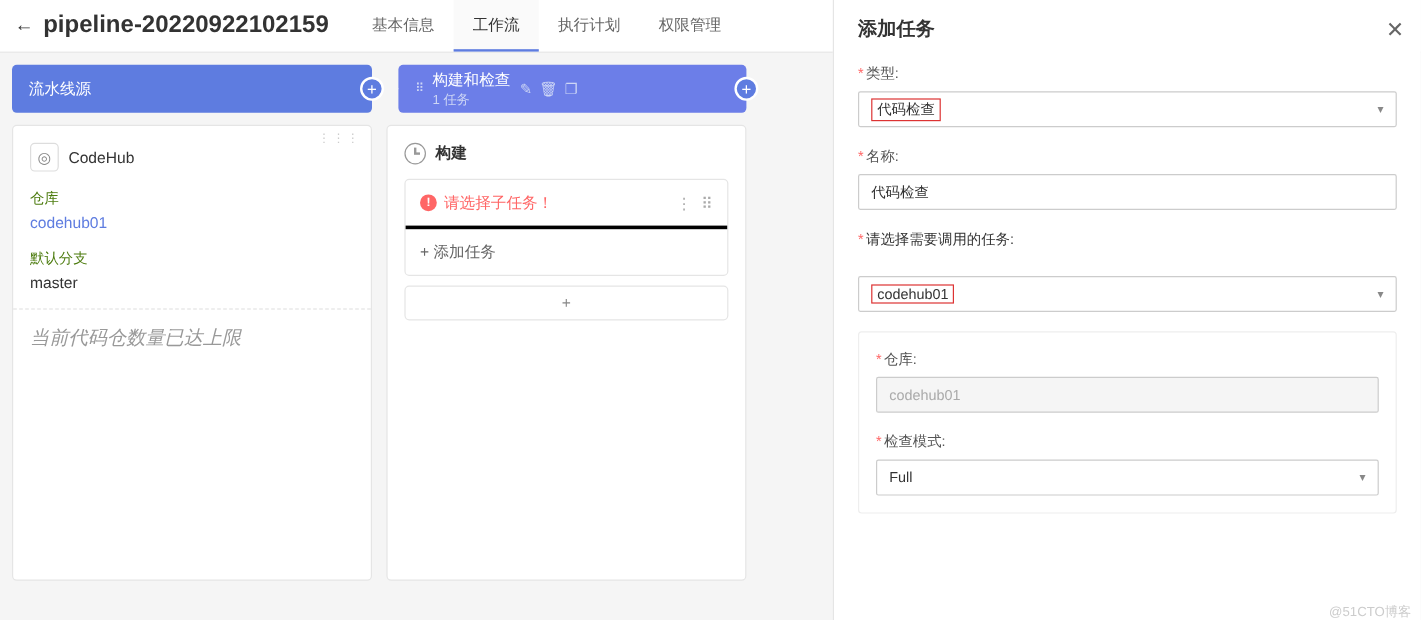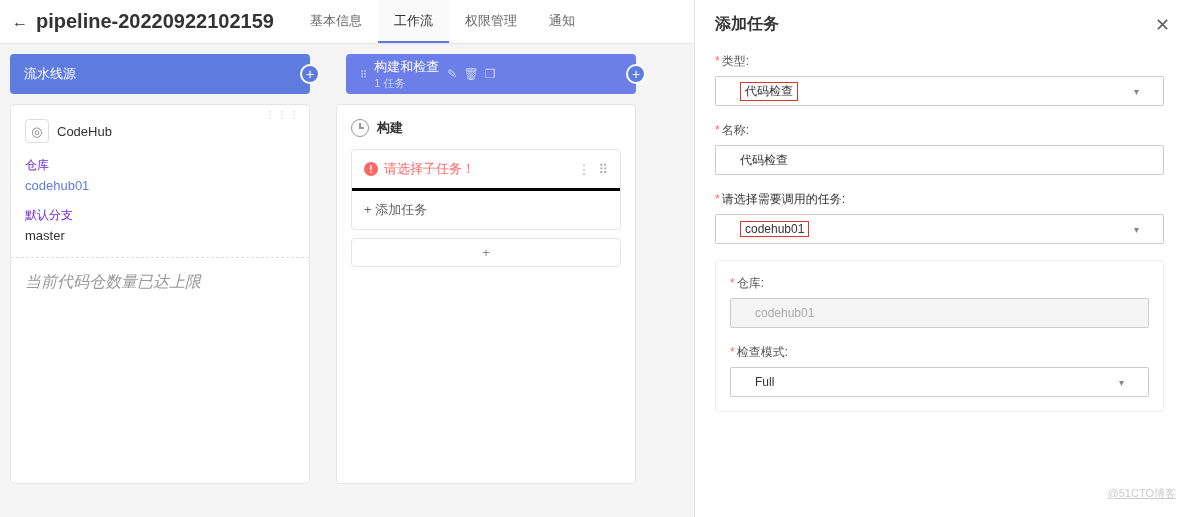--- a/index.html
+++ b/index.html
@@ -5,40 +5,40 @@
 * { box-sizing: border-box; margin: 0; padding: 0; font-family: -apple-system, "Microsoft YaHei", Arial, sans-serif; }
 body { background: #f5f5f5; width: 1184px; height: 517px; overflow: hidden; position: relative; font-size: 13px; color: #333; }
 
 .top-bar { display: flex; align-items: center; height: 44px; background: #fff; border-bottom: 1px solid #e5e5e5; padding: 0 12px; }
 .back-arrow { font-size: 16px; margin-right: 8px; cursor: pointer; color: #333; }
 .pipeline-name { font-weight: 600; font-size: 20px; margin-right: 20px; }
 .tabs { display: flex; height: 100%; }
 .tab { padding: 0 16px; display: flex; align-items: center; color: #666; cursor: pointer; border-bottom: 2px solid transparent; }
 .tab.active { color: #333; border-bottom-color: #5e7ce0; background: #fafafa; }
 
-.main-area { display: flex; padding: 10px; gap: 26px; height: calc(100% - 44px); }
+.main-area { display: flex; padding: 10px; gap: 12px; height: calc(100% - 44px); }
 .left-col { width: 300px; }
 .right-col { width: 300px; }
 
 .stage-header { height: 40px; display: flex; align-items: center; padding: 0 14px; border-radius: 4px; position: relative; color: #fff; }
 .stage-header.blue1 { background: #5e7ce0; }
 .stage-header.blue2 { background: #6c7ee8; margin-left: 10px; position: relative; }
 .stage-header.blue2::before { content: ""; position: absolute; left: -10px; top: 0; border-top: 20px solid transparent; border-bottom: 20px solid transparent; border-left: 10px solid #f5f5f5; }
 .stage-header .add-btn { position: absolute; right: -10px; top: 10px; width: 20px; height: 20px; border-radius: 50%; background: #5e7ce0; border: 2px solid #fff; color: #fff; display: flex; align-items: center; justify-content: center; font-size: 14px; cursor: pointer; z-index: 2; }
 .stage-header .drag-handle { margin-right: 6px; color: #cdd6f5; letter-spacing: 1px; font-size: 10px; line-height: 5px; }
 .stage-header .sub { font-size: 11px; color: #cdd6f5; }
 .stage-header .title-wrap { display: flex; flex-direction: column; }
 .stage-header .icons { margin-left: 8px; display: flex; gap: 6px; color: #cdd6f5; font-size: 12px; }
 
 .card { background: #fff; border: 1px solid #e5e5e5; border-radius: 4px; padding: 14px; margin-top: 10px; position: relative; }
 .card .drag-top { position: absolute; top: 4px; right: 8px; color: #ccc; font-size: 10px; letter-spacing: 2px; }
 
 .source-card .logo { display: inline-flex; width: 24px; height: 24px; border: 1px solid #ddd; border-radius: 4px; align-items: center; justify-content: center; margin-right: 8px; color: #888; }
 .source-card .row1 { display: flex; align-items: center; margin-bottom: 14px; }
-.source-card .lbl { color: #6d28d9; font-size: 12px; margin-bottom: 4px; }
+.source-card .lbl { color: #4d7c0f; font-size: 12px; margin-bottom: 4px; }
 .source-card .val { font-size: 13px; margin-bottom: 14px; }
 .source-card .link { color: #5e7ce0; }
 .card-divider { border-top: 1px dashed #ddd; margin: 8px -14px; }
 .limit-text { color: #999; font-size: 16px; padding-top: 6px; font-style: italic; }
 
 .build-card .header { display: flex; align-items: center; gap: 8px; margin-bottom: 12px; }
 .build-card .clock { width: 18px; height: 18px; border: 1.5px solid #999; border-radius: 50%; position: relative; }
 .build-card .clock::before { content: ""; position: absolute; left: 7px; top: 3px; width: 1.5px; height: 5px; background: #999; }
 .build-card .clock::after { content: ""; position: absolute; left: 7px; top: 7px; width: 5px; height: 1.5px; background: #999; }
 .job-box { border: 1px solid #e5e5e5; border-radius: 4px; }
@@ -51,42 +51,42 @@
 .gate-title { margin-top: 24px; font-size: 13px; font-weight: 600; }
 .gate-add { margin-top: 8px; border: 1px solid #e5e5e5; border-radius: 4px; text-align: center; padding: 6px 0; color: #888; cursor: pointer; }
 
 
 .panel { position: absolute; right: 0; top: 0; width: 490px; height: 100%; background: #fff; border-left: 1px solid #e5e5e5; padding: 14px 20px; font-size: 12px; }
 .panel .close { position: absolute; right: 14px; top: 14px; font-size: 18px; color: #666; cursor: pointer; }
 .panel-title { font-size: 16px; font-weight: 600; margin-bottom: 18px; }
 .field { margin-bottom: 16px; }
 .field-label { margin-bottom: 6px; color: #555; }
 .req { color: #f66; margin-right: 2px; }
-.select, .input { width: 100%; height: 30px; border: 1px solid #ccc; border-radius: 2px; padding: 0 24px; display: flex; align-items: center; justify-content: space-between; color: #333; background: #fff; }
+.select, .input { width: 100%; height: 30px; border: 1px solid #ccc; border-radius: 2px; padding: 0 10px; display: flex; align-items: center; justify-content: space-between; color: #333; background: #fff; }
 .select.disabled, .input.disabled { background: #f5f5f5; color: #aaa; }
 .select .caret { color: #888; font-size: 10px; }
 .highlight-val { border: 1.5px solid #d33; padding: 0 4px; display: inline-block; }
-.task-label-row { display: flex; justify-content: space-between; align-items: center; margin-bottom: 6px; }
+.task-label-row { display: flex; justify-content: space-between; align-items: center; margin-bottom: 22px; }
 .task-hint { color: #999; }
 .task-hint a { color: #5e7ce0; text-decoration: none; }
 .sub-block { border: 1px solid #eee; border-radius: 3px; padding: 14px; margin-top: 12px; }
 
-.watermark { position: absolute; right: 8px; bottom: 16px; color: #ccc; font-size: 11px; text-decoration: underline; }
+.watermark { position: absolute; right: 8px; bottom: 0; color: #ccc; font-size: 11px; }
 </style>
 </head>
 <body>
 
 <div class="top-bar">
   <span class="back-arrow">←</span>
   <span class="pipeline-name">pipeline-20220922102159</span>
   <div class="tabs">
     <div class="tab">基本信息</div>
     <div class="tab active">工作流</div>
+    <div class="tab">执行计划</div>
     <div class="tab">权限管理</div>
-    <div class="tab">通知</div>
   </div>
 </div>
 
 <div class="main-area">
   <div class="left-col">
     <div class="stage-header blue1">
       <span>流水线源</span>
       <span class="add-btn">+</span>
     </div>
     <div class="card source-card" style="height:380px;">

